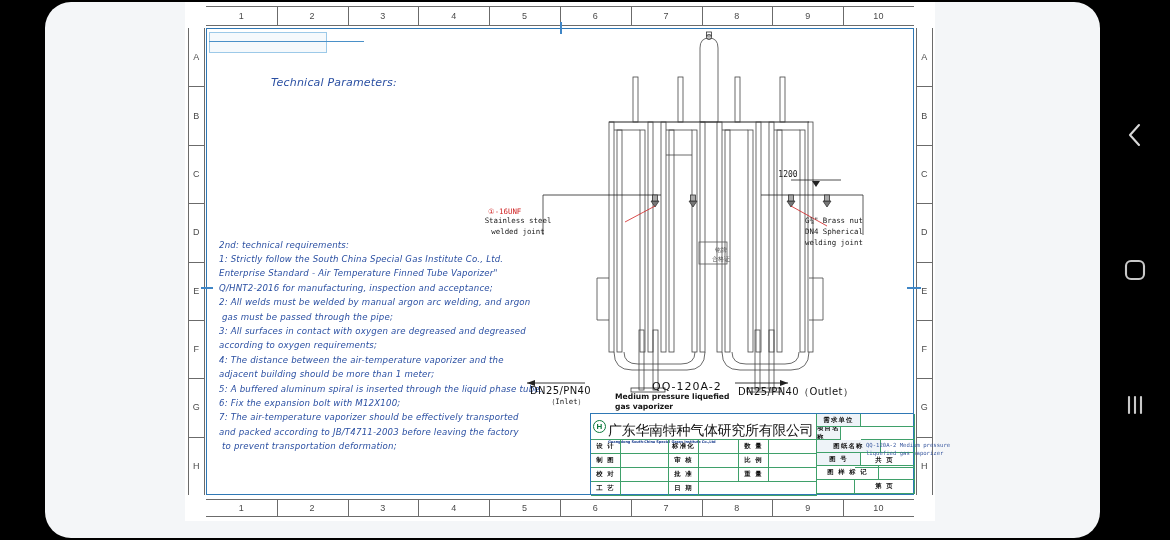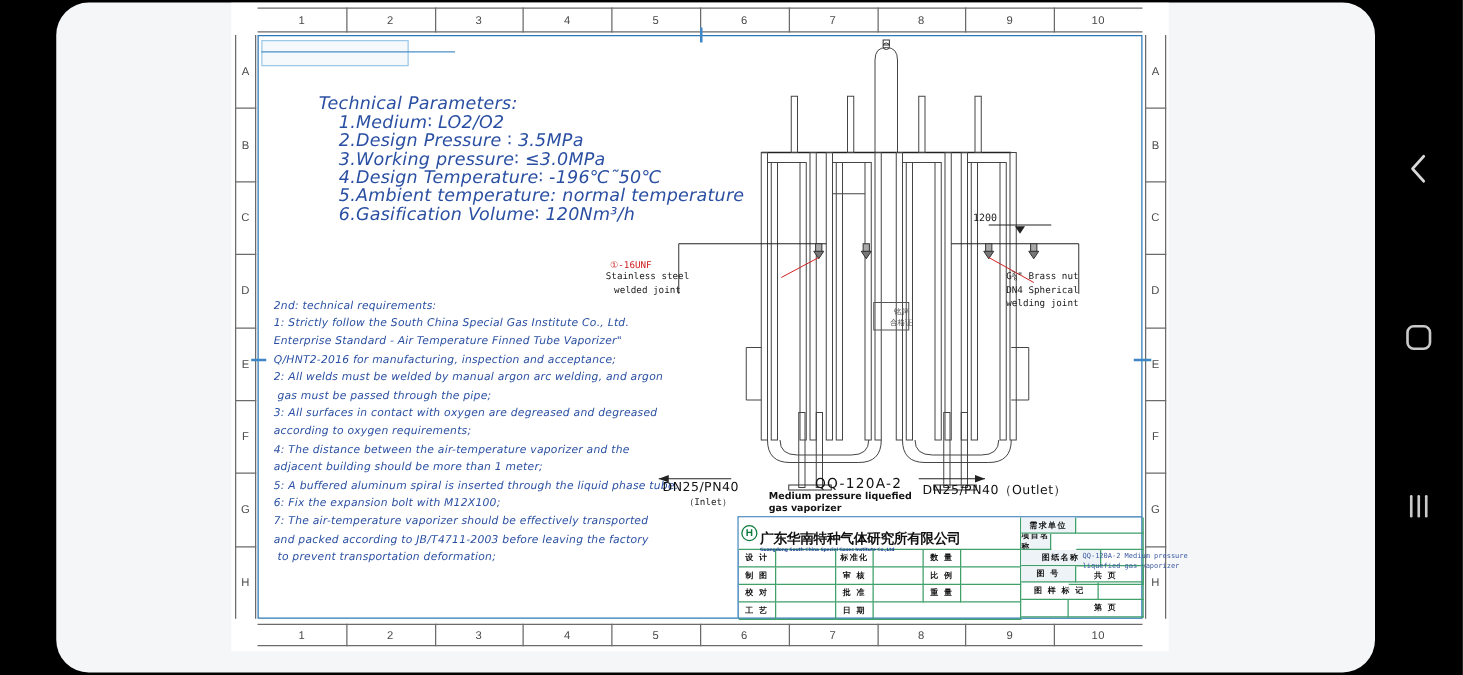--- a/index.html
+++ b/index.html
@@ -52,21 +52,21 @@
   .cadtext {
     position:absolute;
     color:#2a4fa2;
     font-family:"DejaVu Sans", sans-serif;
     font-style: italic;
     font-size:8.6px;
     line-height: 14.4px;
     white-space: pre;
     letter-spacing:.2px;
   }
-  .cadtext.params { font-size:14px; line-height:14.8px; }
+  .cadtext.params { font-size:11px; line-height:14.8px;margin-left:16px; }
   .redline {
     position:absolute;
     color:#e01b1b;
     font-family:"DejaVu Sans", sans-serif;
     font-size:8.4px; font-weight:bold;
     white-space:pre;
     letter-spacing:-.2px;
   }
 
   .monotext {
@@ -126,21 +126,21 @@
   }
   .logo-mark {
     width:13px; height:13px; border-radius:50%;
     border:1.4px solid #0a7a3c;
     display:flex;align-items:center;justify-content:center;
     color:#0a7a3c; font-size:8px; font-weight:bold;
     flex:none;
   }
   .logo-cn {
     font-family:"DejaVu Sans", sans-serif;
-    font-size:11px; font-weight:700; color:#111; white-space:nowrap;
+    font-size:14px; font-weight:400; color:#111; white-space:nowrap;
     letter-spacing:-.3px;
     margin-top:12px;
   }
   .logo-en {
     font-family:"DejaVu Sans", sans-serif;
     font-size:3.6px; font-weight:700; color:#1b3f8f; white-space:nowrap;
     letter-spacing:-.1px;
   }
 
   
@@ -259,26 +259,20 @@
       <div class="dborder" style="left:21px;top:26px;width:708px;height:467px;"></div>
 
       <div id="selbox" style="left:24px;top:30px;width:118px;height:21px;"></div>
       <div class="dborder-inner" style="left:24px;top:30px;width:155px;height:10px;border-width:0 0 1px 0;"></div>
 
       <div class="zsep" style="left:375px;top:20px;width:1.6px;height:12px;background:#3f86c6;"></div>
       <div class="zsep" style="left:16px;top:285px;width:12px;height:1.6px;background:#3f86c6;"></div>
       <div class="zsep" style="left:722px;top:285px;width:14px;height:1.6px;background:#3f86c6;"></div>
 
       <div class="cadtext params" id="tp-heading" style="left:70px;top:74px;">Technical Parameters:</div>
-      <div class="cadtext params" id="tp-items" style="left:86px;top:89px;">1.Medium∶ LO2/O2
-2.Design Pressure ∶ 3.5MPa
-3.Working pressure∶ ≤3.0MPa
-4.Design Temperature∶ -196℃˜50℃
-5.Ambient temperature: normal temperature
-6.Gasification Volume∶ 120Nm³/h</div>
 
       <div class="cadtext" id="tr-heading" style="left:34px;top:236px;">2nd: technical requirements:</div>
       <div class="cadtext" id="tr-lines" style="left:34px;top:250px;">1: Strictly follow the South China Special Gas Institute Co., Ltd.
 Enterprise Standard - Air Temperature Finned Tube Vaporizer"
 Q/HNT2-2016 for manufacturing, inspection and acceptance;
 2: All welds must be welded by manual argon arc welding, and argon
  gas must be passed through the pipe;
 3: All surfaces in contact with oxygen are degreased and degreased
 according to oxygen requirements;
 4: The distance between the air-temperature vaporizer and the

